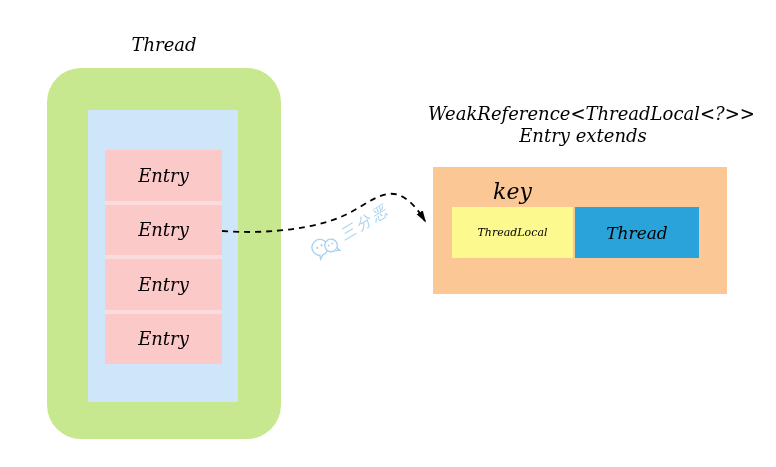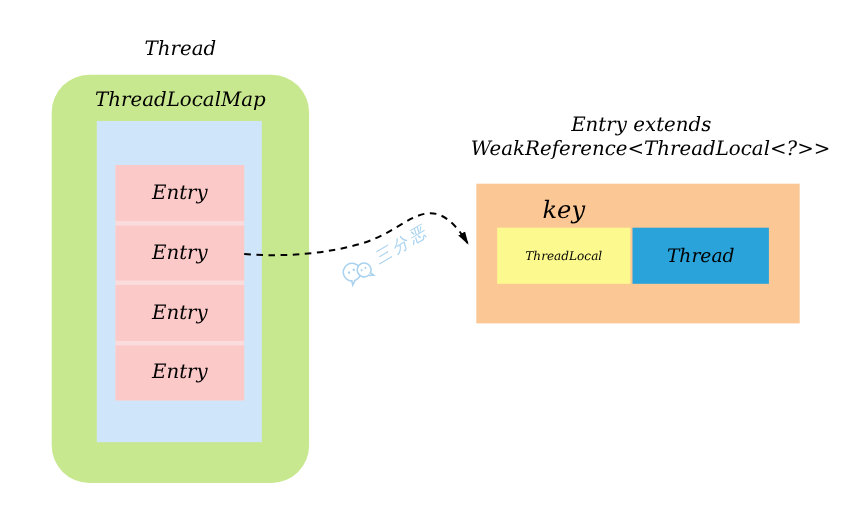--- a/index.html
+++ b/index.html
@@ -44,21 +44,20 @@
     display:flex;align-items:center;justify-content:center;font-size:17px;
   }
 </style>
 </head>
 <body>
 
 <div class="canvas">
 
   <div class="abs thread-title">Thread</div>
   <div class="abs thread-box"></div>
-  <div class="abs map-label">ThreadLocalMap</div>
   <div class="abs map-box"></div>
 
   <div class="abs entry-stack">
     <div class="entry-cell">Entry</div>
     <div class="entry-cell">Entry</div>
     <div class="entry-cell">Entry</div>
     <div class="entry-cell">Entry</div>
   </div>
 
   <svg class="abs arrow-layer" viewBox="0 0 776 467" xmlns="http://www.w3.org/2000/svg">
@@ -82,22 +81,22 @@
         <circle cx="8" cy="9.5" r="1.1"></circle>
         <circle cx="13" cy="9.5" r="1.1"></circle>
         <circle cx="19" cy="13.5" r="0.9"></circle>
         <circle cx="23" cy="13.5" r="0.9"></circle>
       </g>
     </svg>
     <span>三分恶</span>
   </div>
 
   <div class="abs entry-title">
+    <div>WeakReference&lt;ThreadLocal&lt;?&gt;&gt;</div>
     <div>Entry extends</div>
-    <div>WeakReference&lt;ThreadLocal&lt;?&gt;&gt;</div>
   </div>
 
   <div class="abs entry-table"></div>
   <div class="abs key-header">key</div>
   <div class="abs key-cell">ThreadLocal</div>
   <div class="abs value-cell">Thread</div>
 
 </div>
 
 </body></html>

